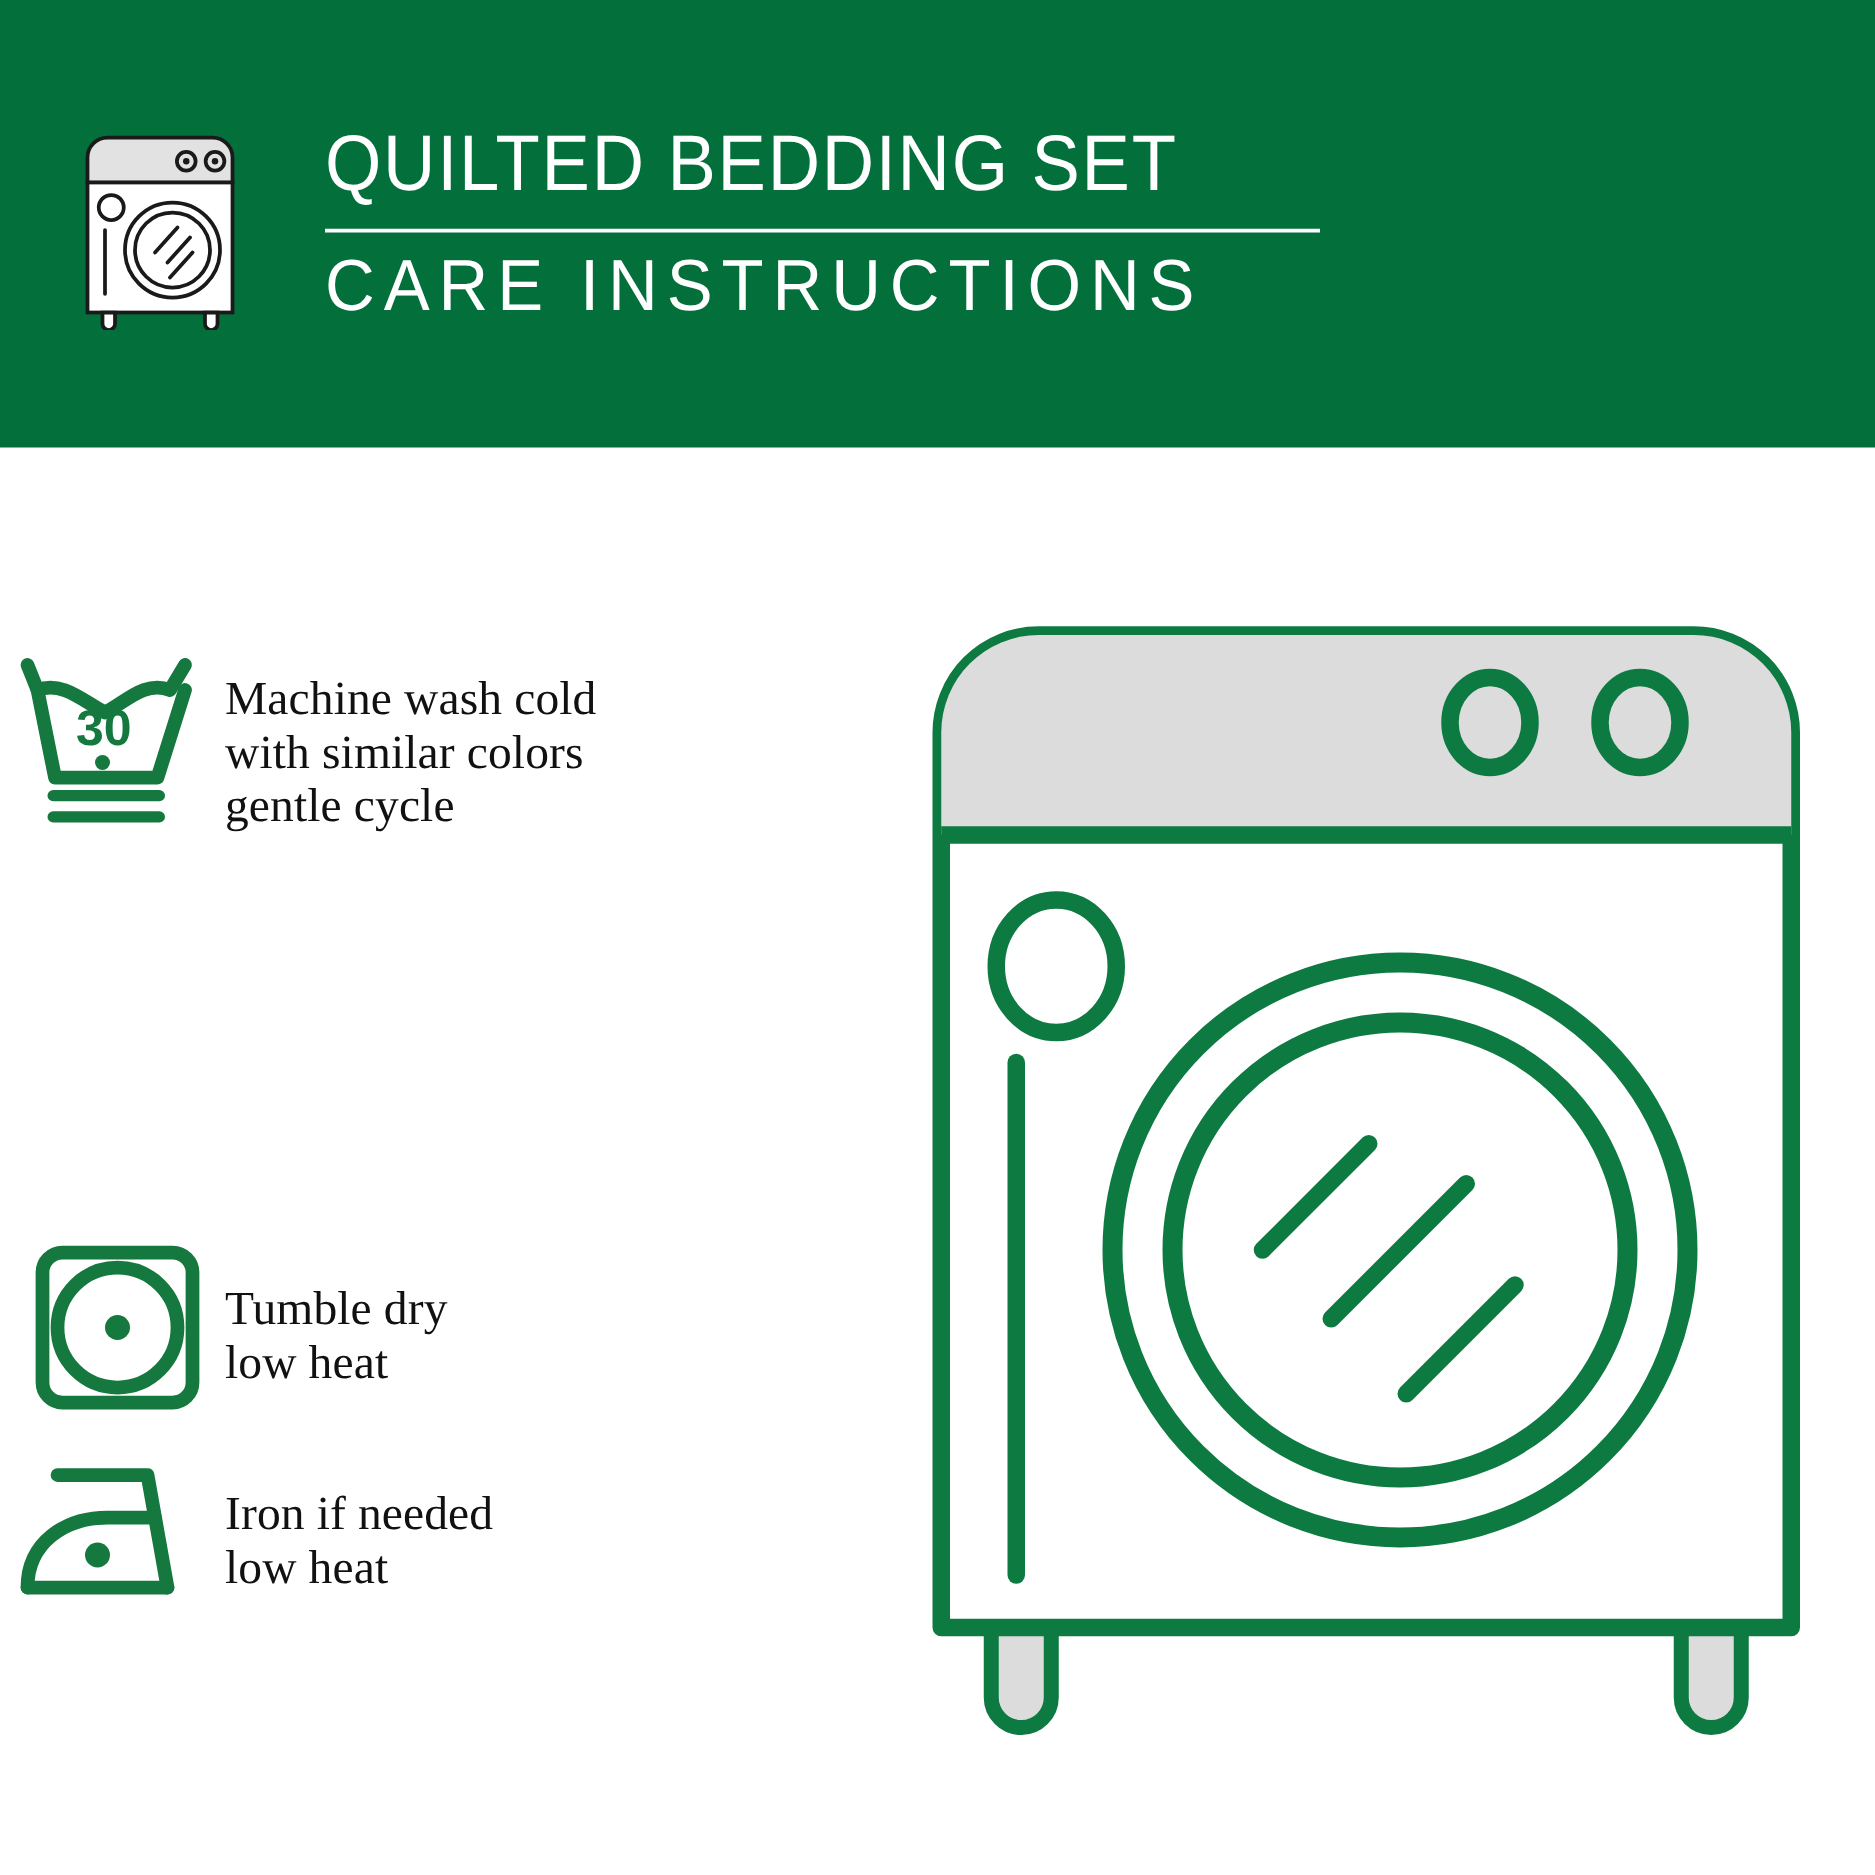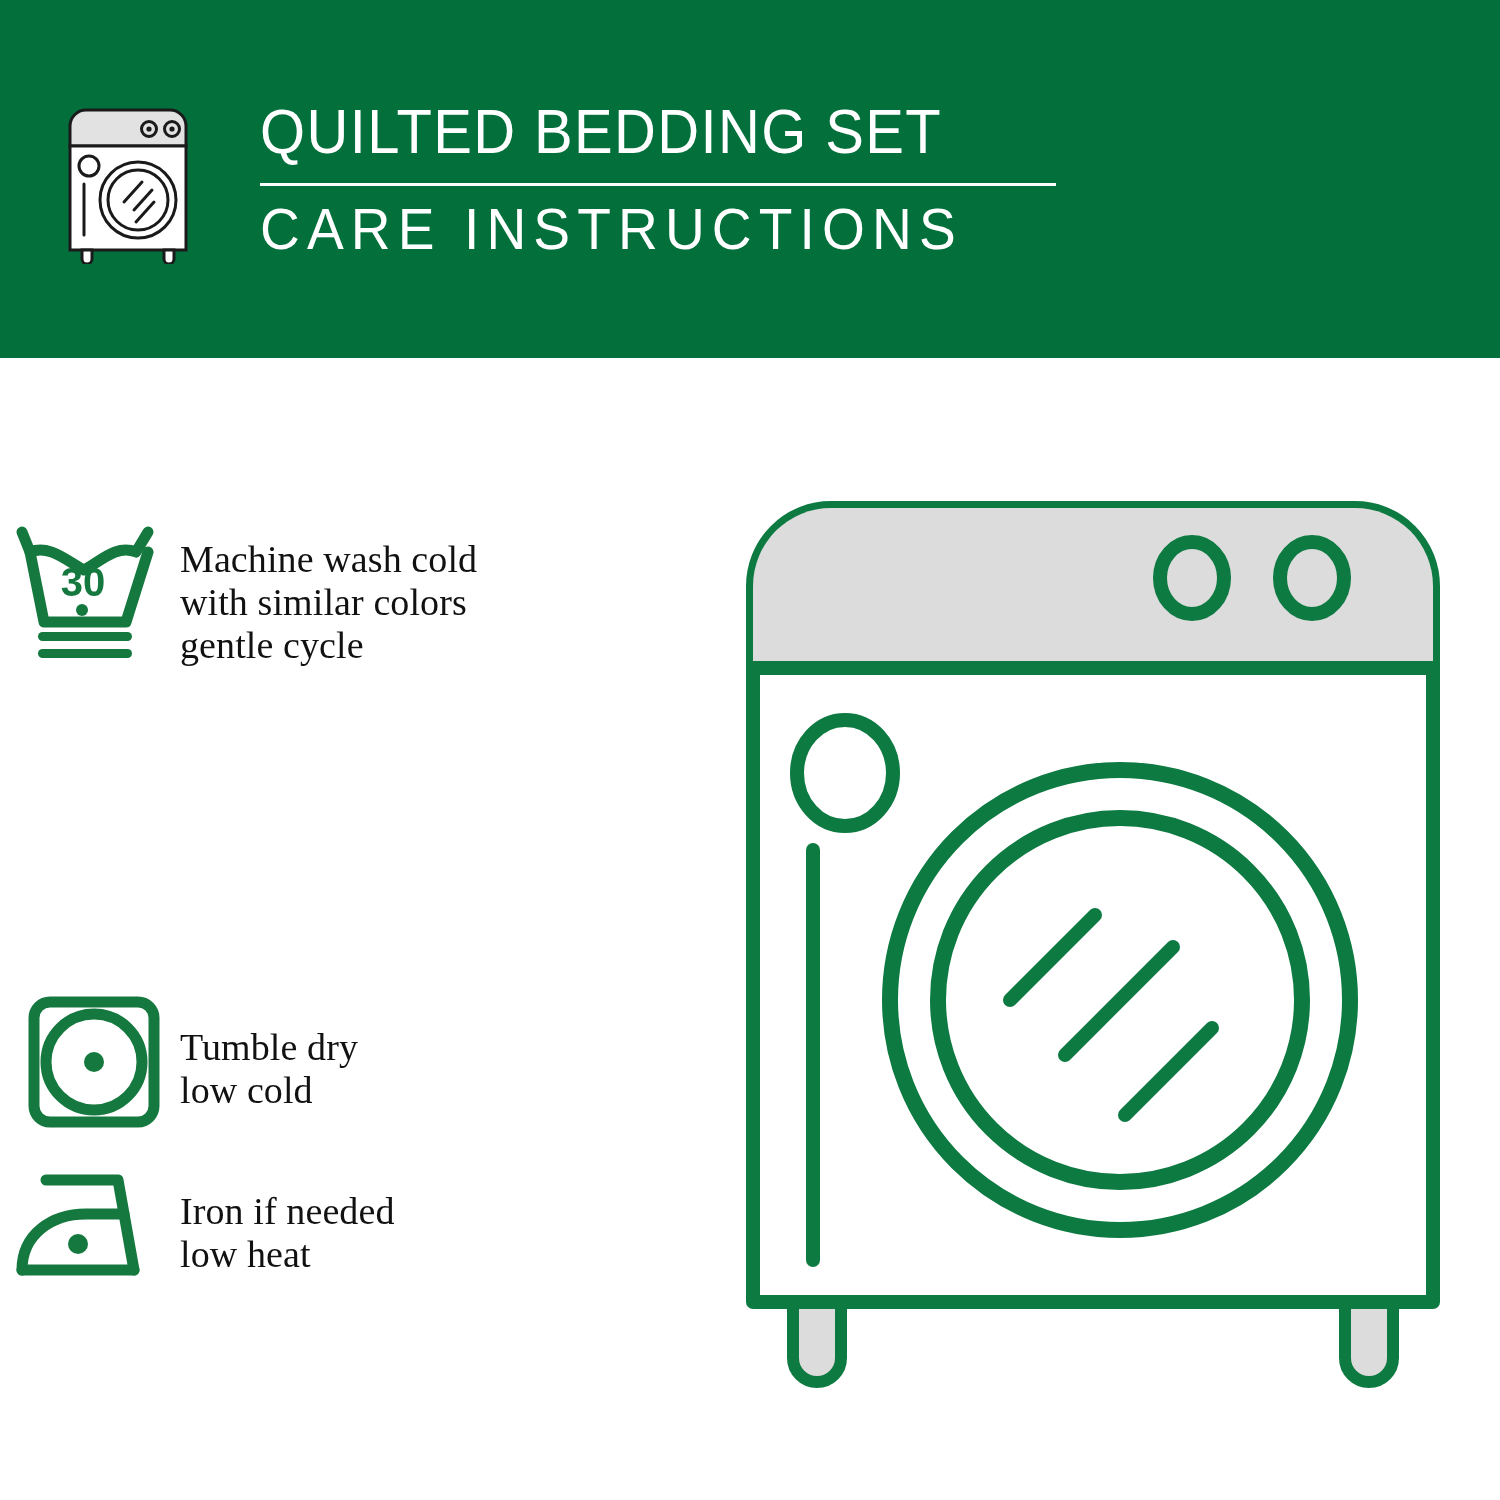--- a/index.html
+++ b/index.html
@@ -190,21 +190,21 @@
 
   <div class="care-row" id="care-row-2">
     <div class="care-symbol">
       <svg viewBox="0 0 165 145" width="165" height="145">
         <rect x="22" y="12" width="120" height="120" rx="16" ry="16" fill="none" stroke="#15793F" stroke-width="11"></rect>
         <circle cx="82" cy="72" r="48" fill="none" stroke="#15793F" stroke-width="11"></circle>
         <circle cx="82" cy="72" r="10" fill="#15793F"></circle>
       </svg>
     </div>
     <div class="care-text">Tumble dry
-low cold</div>
+low heat</div>
   </div>
 
   <div class="care-row" id="care-row-3">
     <div class="care-symbol">
       <svg viewBox="0 0 165 145" width="165" height="145">
         <g fill="none" stroke="#15793F" stroke-width="11" stroke-linecap="round" stroke-linejoin="round">
 
           <path d="M34 14 L106 14 L122 104"></path>
 
           <path d="M10 104 C10 68 40 48 74 48 L112 48"></path>

